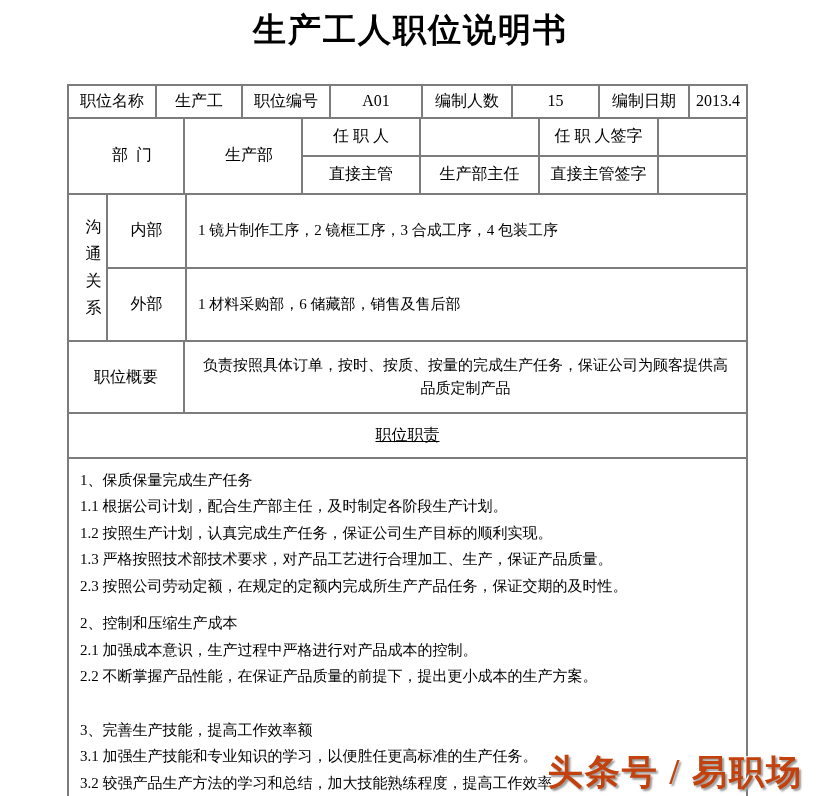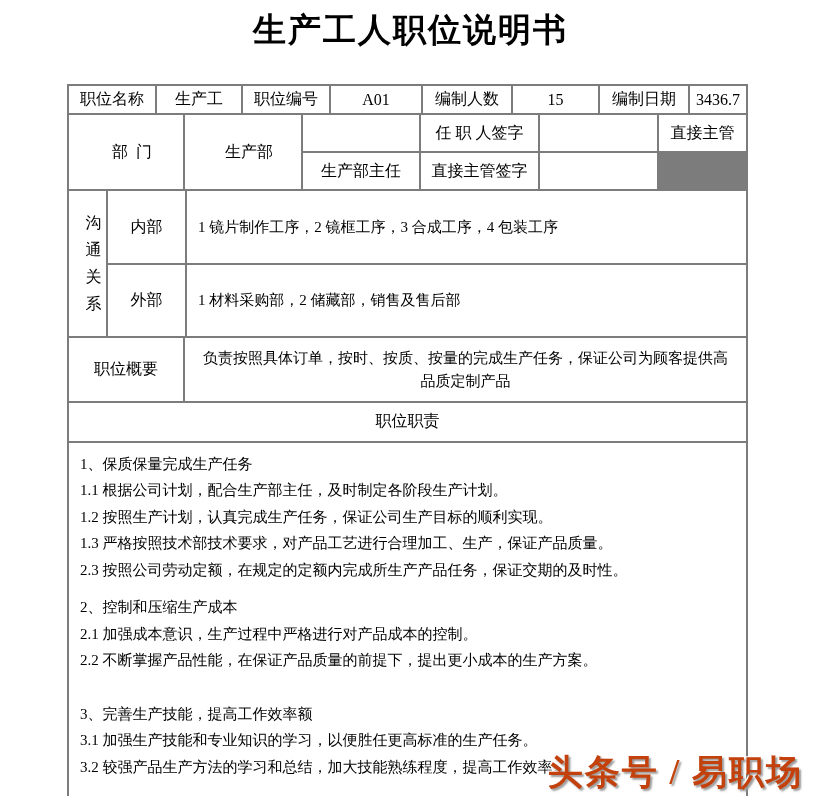--- a/index.html
+++ b/index.html
@@ -28,21 +28,21 @@
     padding: 2px 2px 0 2px;
     display: flex;
     flex-direction: column;
     row-gap: 2px;
   }
   .sec { display: grid; column-gap: 2px; row-gap: 2px; }
   .sec-basic   { grid-template-columns: 86px 84px 86px 90px 88px 85px 88px 1fr; height: 32px; }
   .sec-dept    { grid-template-columns: 114px 116px 116px 117px 117px 1fr; grid-template-rows: 36px 36px; }
   .sec-comm    { grid-template-columns: 37px 77px 1fr; grid-template-rows: 72px 71px; }
   .sec-summary { grid-template-columns: 114px 1fr; height: 74px; }
-  .sec-duthdr  { grid-template-columns: 1fr; height: 44px; }
+  .sec-duthdr  { grid-template-columns: 1fr; height: 44px; text-decoration: underline; }
   .sec-body    { grid-template-columns: 1fr; flex: 1; }
   .cell {
     background: #ffffff;
     display: flex;
     align-items: center;
     justify-content: center;
     font-size: 16px;
     overflow: hidden;
   }
   .cell.lbl { white-space: pre; }
@@ -61,21 +61,21 @@
   .vstack {
     flex-direction: column;
     row-gap: 9px;
     font-size: 16px;
     line-height: 18px;
   }
   .cell.body {
     flex-direction: column;
     align-items: stretch;
     justify-content: flex-start;
-    padding: 8px 12px 16px 11px;
+    padding: 8px 12px 0 11px;
     font-size: 15px;
   }
   .duty-line { line-height: 26.5px; min-height: 26.5px; white-space: pre-wrap; }
   .gap-small { margin-top: 11px; }
   .gap-large { margin-top: 27px; }
   .watermark {
     position: absolute;
     right: 18px; bottom: 0px;
     font-size: 35px;
     font-weight: bold;
@@ -94,46 +94,47 @@
 <div class="tbl">
 
   <div class="sec sec-basic">
     <div class="cell lbl">职位名称</div>
     <div class="cell">生产工</div>
     <div class="cell lbl">职位编号</div>
     <div class="cell">A01</div>
     <div class="cell lbl">编制人数</div>
     <div class="cell">15</div>
     <div class="cell lbl">编制日期</div>
-    <div class="cell">3436.7</div>
+    <div class="cell">2013.4</div>
   </div>
 
   <div class="sec sec-dept">
     <div class="cell lbl span2">部  门</div>
     <div class="cell span2">生产部</div>
+    <div class="cell lbl">任 职 人</div>
     <div class="cell"></div>
     <div class="cell lbl">任 职 人签字</div>
     <div class="cell"></div>
     <div class="cell lbl">直接主管</div>
     <div class="cell">生产部主任</div>
     <div class="cell lbl">直接主管签字</div>
     <div class="cell"></div>
   </div>
 
   <div class="sec sec-comm">
     <div class="cell vstack span2">
       <span>沟</span>
       <span>通</span>
       <span>关</span>
       <span>系</span>
     </div>
     <div class="cell">内部</div>
     <div class="cell left">1 镜片制作工序，2 镜框工序，3 合成工序，4 包装工序</div>
     <div class="cell">外部</div>
-    <div class="cell left">1 材料采购部，2 储藏部，销售及售后部</div>
+    <div class="cell left">1 材料采购部，6 储藏部，销售及售后部</div>
   </div>
 
   <div class="sec sec-summary">
     <div class="cell">职位概要</div>
     <div class="cell wrap">负责按照具体订单，按时、按质、按量的完成生产任务，保证公司为顾客提供高品质定制产品</div>
   </div>
 
   <div class="sec sec-duthdr">
     <div class="cell">职位职责</div>
   </div>

